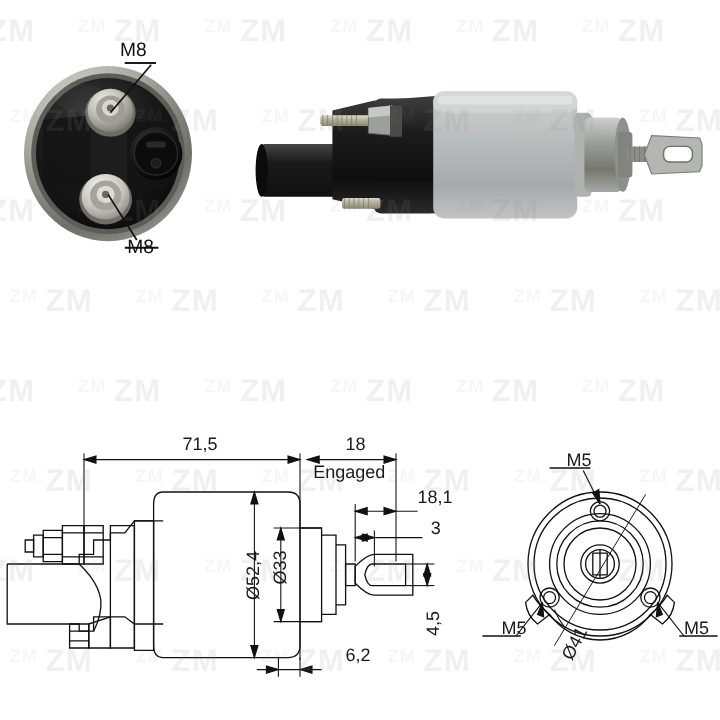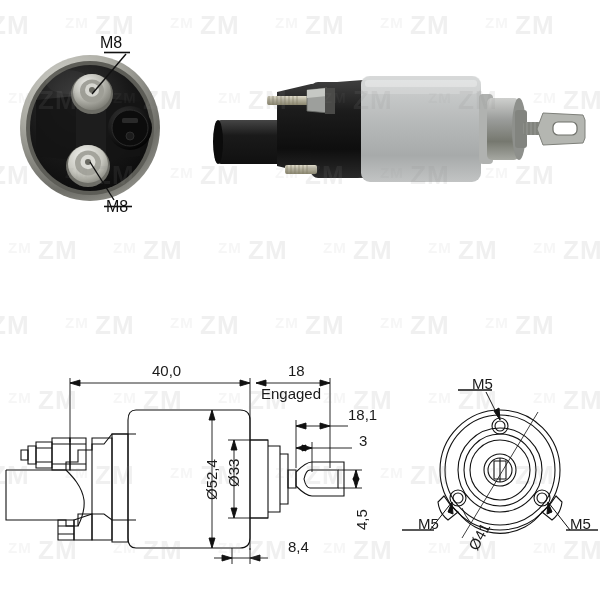--- a/index.html
+++ b/index.html
@@ -381,33 +381,33 @@
       <polygon points="234,168 231,158 237,158"></polygon>
 
       <line x1="232" y1="198" x2="232" y2="214"></line>
       <line x1="250" y1="198" x2="250" y2="214"></line>
       <line x1="214" y1="208" x2="268" y2="208"></line>
       <polygon points="232,208 222,205 222,211"></polygon>
       <polygon points="250,208 260,205 260,211"></polygon>
     </g>
   </svg>
 
-  <div class="dim" style="left:152px; top:362px;">40,0</div>
+  <div class="dim" style="left:152px; top:362px;">71,5</div>
 
   <div class="dim" style="left:288px; top:362px;">18</div>
 
   <div class="dim" style="left:261px; top:385px;">Engaged</div>
 
   <div class="dim" style="left:348px; top:406px;">18,1</div>
 
   <div class="dim" style="left:359px; top:432px;">3</div>
 
   <div class="dim dim-rot90" style="left:353px; top:530px;">4,5</div>
 
-  <div class="dim" style="left:288px; top:538px;">8,4</div>
+  <div class="dim" style="left:288px; top:538px;">6,2</div>
 
   <div class="dim dim-rot90" style="left:203px; top:500px;">Ø52,4</div>
 
   <div class="dim dim-rot90" style="left:225px; top:487px;">Ø33</div>
 
   <svg class="photo" style="left:400px; top:370px; z-index:4;" width="200" height="200" viewBox="0 0 200 200">
     <g fill="none" stroke="#111" stroke-width="1.1">
 
       <path d="M100 40
                A 60 60 0 0 1 160 100

